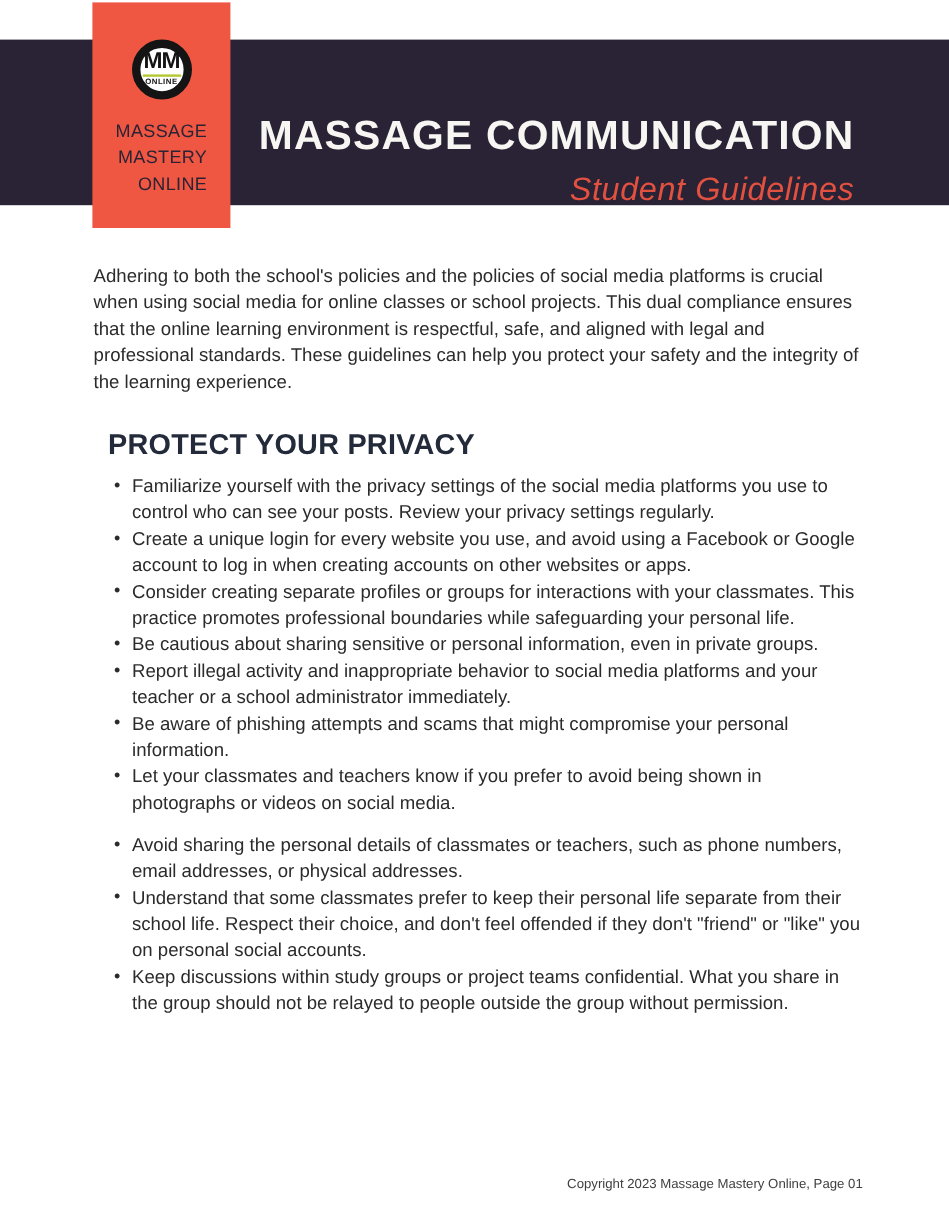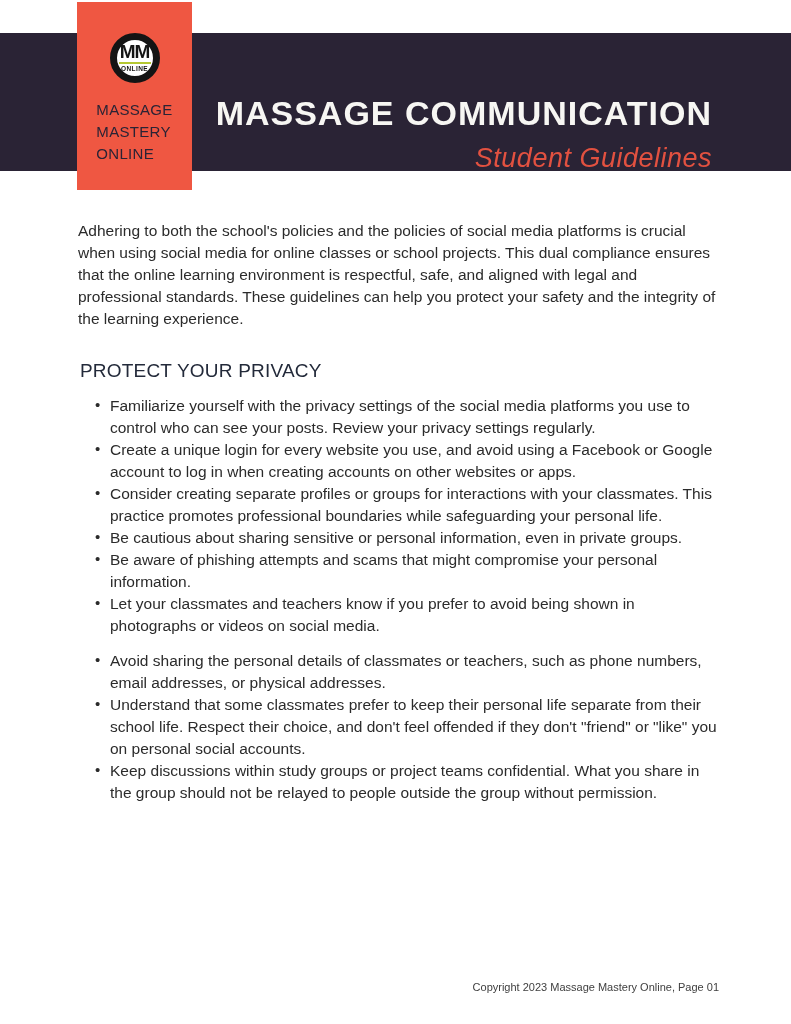--- a/index.html
+++ b/index.html
@@ -25,26 +25,26 @@
     position:absolute;left:77px;top:2px;width:115px;height:188px;z-index:2;
     background:var(--accent);display:flex;flex-direction:column;align-items:center;
   }
   .logo-circle{
     margin-top:31px;width:50px;height:50px;border:7px solid var(--logo-ring);border-radius:50%;
     background:#fff;display:flex;flex-direction:column;align-items:center;justify-content:center;
   }
   .mm{font-size:19px;font-weight:bold;letter-spacing:-1px;line-height:1;color:#141414;}
   .logo-rule{width:32px;height:2px;background:var(--logo-rule);margin:1px 0;}
   .mm-sub{font-size:6.5px;font-weight:bold;letter-spacing:.4px;line-height:1.3;color:#141414;}
-  .org{margin-top:16px;text-align:left;font-size:15px;line-height:22px;letter-spacing:.3px;color:var(--band);}
+  .org{margin-top:16px;text-align:right;font-size:15px;line-height:22px;letter-spacing:.3px;color:var(--band);}
   
   .content{position:absolute;left:78px;top:220px;width:641px;font-size:15.5px;line-height:22px;color:var(--body-text);}
   .intro{margin:0;}
   .section-heading{
-    margin:29px 0 0 2px;font-size:19px;line-height:23px;font-weight:normal;
+    margin:29px 0 0 12px;font-size:24px;line-height:23px;font-weight:bold;
     letter-spacing:.2px;color:var(--heading);
   }
   .bullets{margin:13px 0 0 0;padding:0 0 0 32px;list-style:none;}
   .bullets li{position:relative;margin:0;}
   .bullets li::before{content:"\2022";position:absolute;left:-15px;top:-1px;font-size:15px;color:var(--body-text);}
   
   .footer{position:absolute;right:72px;top:981px;font-size:11px;color:var(--footer-text);margin-left:27px;}
 </style>
 </head>
 <body>
@@ -74,20 +74,21 @@
   <div class="content">
     <p class="intro">Adhering to both the school's policies and the policies of social media platforms is crucial when using social media for online classes or school projects. This dual compliance ensures that the online learning environment is respectful, safe, and aligned with legal and professional standards. These guidelines can help you protect your safety and the integrity of the learning experience.</p>
     <div id="sections">
   <section>
     <h2 class="section-heading">PROTECT YOUR PRIVACY</h2>
     <ul class="bullets">
             <li>Familiarize yourself with the privacy settings of the social media platforms you use to control who can see your posts. Review your privacy settings regularly.</li>
             <li>Create a unique login for every website you use, and avoid using a Facebook or Google account to log in when creating accounts on other websites or apps.</li>
             <li>Consider creating separate profiles or groups for interactions with your classmates. This practice promotes professional boundaries while safeguarding your personal life.</li>
             <li>Be cautious about sharing sensitive or personal information, even in private groups.</li>
+            <li>Report illegal activity and inappropriate behavior to social media platforms and your teacher or a school administrator immediately.</li>
             <li>Be aware of phishing attempts and scams that might compromise your personal information.</li>
             <li>Let your classmates and teachers know if you prefer to avoid being shown in photographs or videos on social media.</li>
           </ul>
   </section>
 
   <section>
     <ul class="bullets">
             <li>Avoid sharing the personal details of classmates or teachers, such as phone numbers, email addresses, or physical addresses.</li>
             <li>Understand that some classmates prefer to keep their personal life separate from their school life. Respect their choice, and don't feel offended if they don't "friend" or "like" you on personal social accounts.</li>
             <li>Keep discussions within study groups or project teams confidential. What you share in the group should not be relayed to people outside the group without permission.</li>

